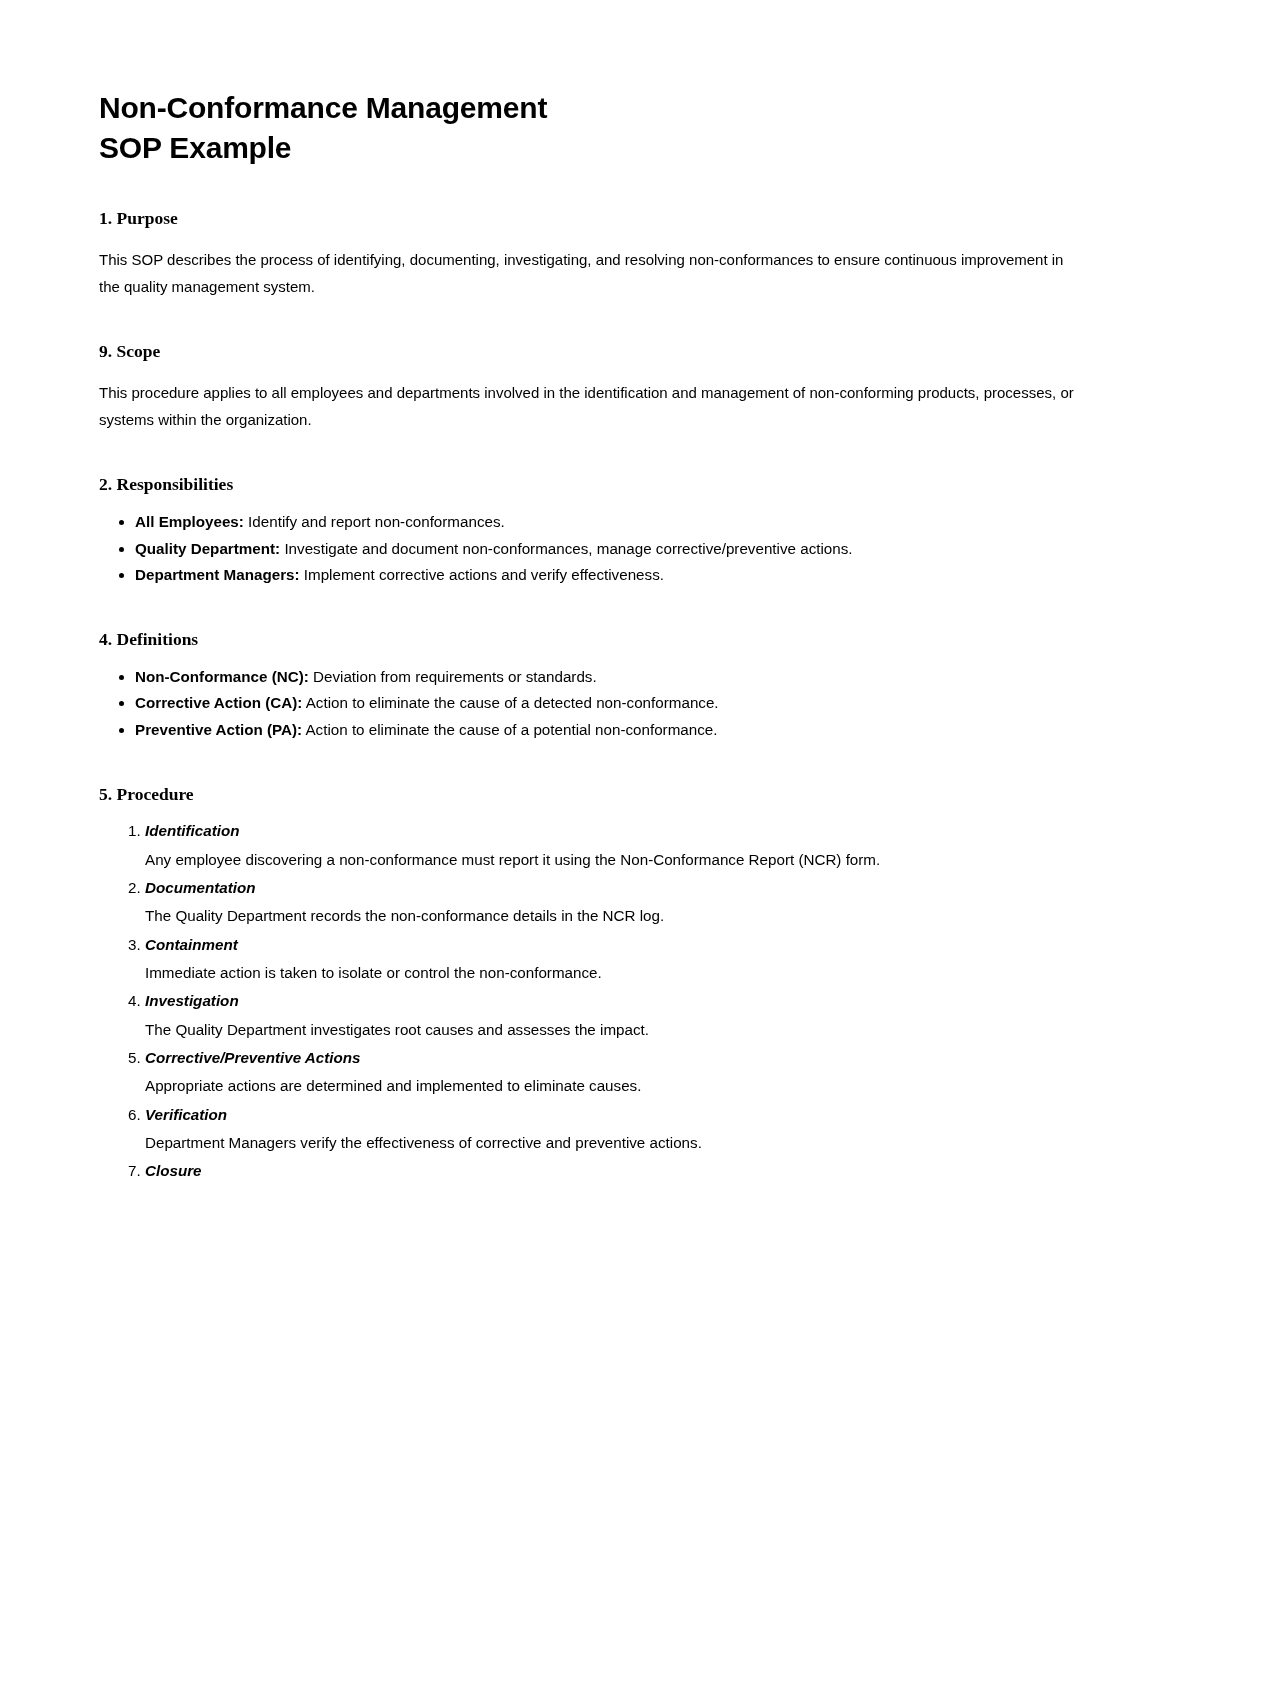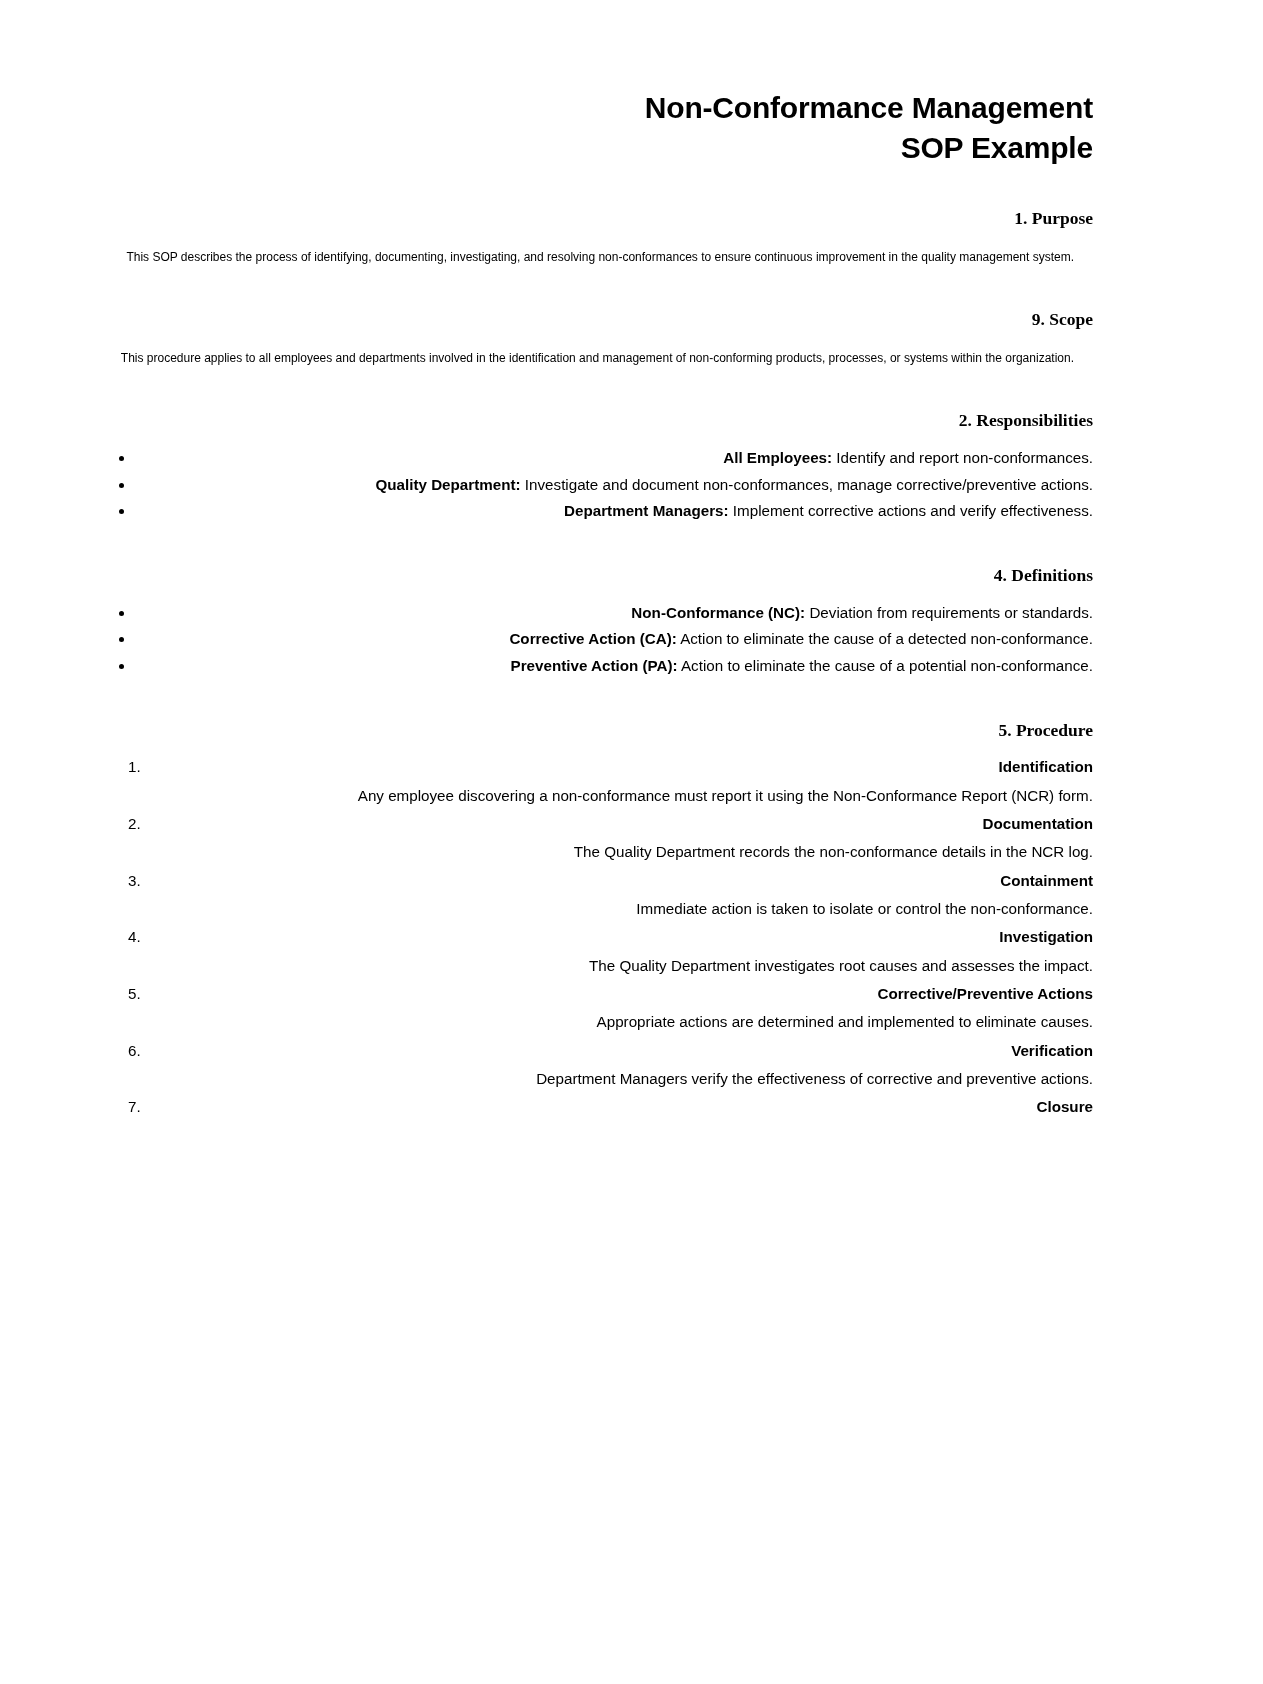--- a/index.html
+++ b/index.html
@@ -28,21 +28,20 @@
     left: 0;
     top: 0;
     width: 1263px;
     height: 1215px;
     overflow: hidden;
   }
   .doc {
     box-sizing: border-box;
     padding: 88px 170px 0 99px;
     width: 1263px;
-    text-align: right;
   }
 
   h1.doc-title {
     font-size: 30px;
     line-height: 1.32;
     font-weight: bold;
     margin: 0 0 0 0;
     letter-spacing: -0.2px;
   }
   h1.doc-title .line {
@@ -51,21 +50,21 @@
 
   h2.section-heading {
     font-size: 17.5px;
     font-weight: bold;
     margin: 40px 0 0 0;
     line-height: 1.3;
     font-family: Liberation Serif, serif;
   }
 
   p.body-text {
-    font-size: 12px;
+    font-size: 15px;
     line-height: 1.78;
     margin: 17px 0 0 0;
     max-width: 975px;
   }
 
   ul.bullet-list {
     margin: 14px 0 0 0;
     padding-left: 36px;
     list-style: disc;
   }
@@ -84,20 +83,21 @@
     list-style: decimal;
   }
   ol.procedure-list > li {
     font-size: 15.2px;
     line-height: 1.6;
     margin: 0 0 4px 0;
   }
   ol.procedure-list > li .step-title {
     font-weight: bold;
     display: block;
+    font-style: italic;
   }
   ol.procedure-list > li .step-desc {
     display: block;
     margin-top: 4px;
   }
 </style>
 </head>
 <body>
 
 <div class="page">

